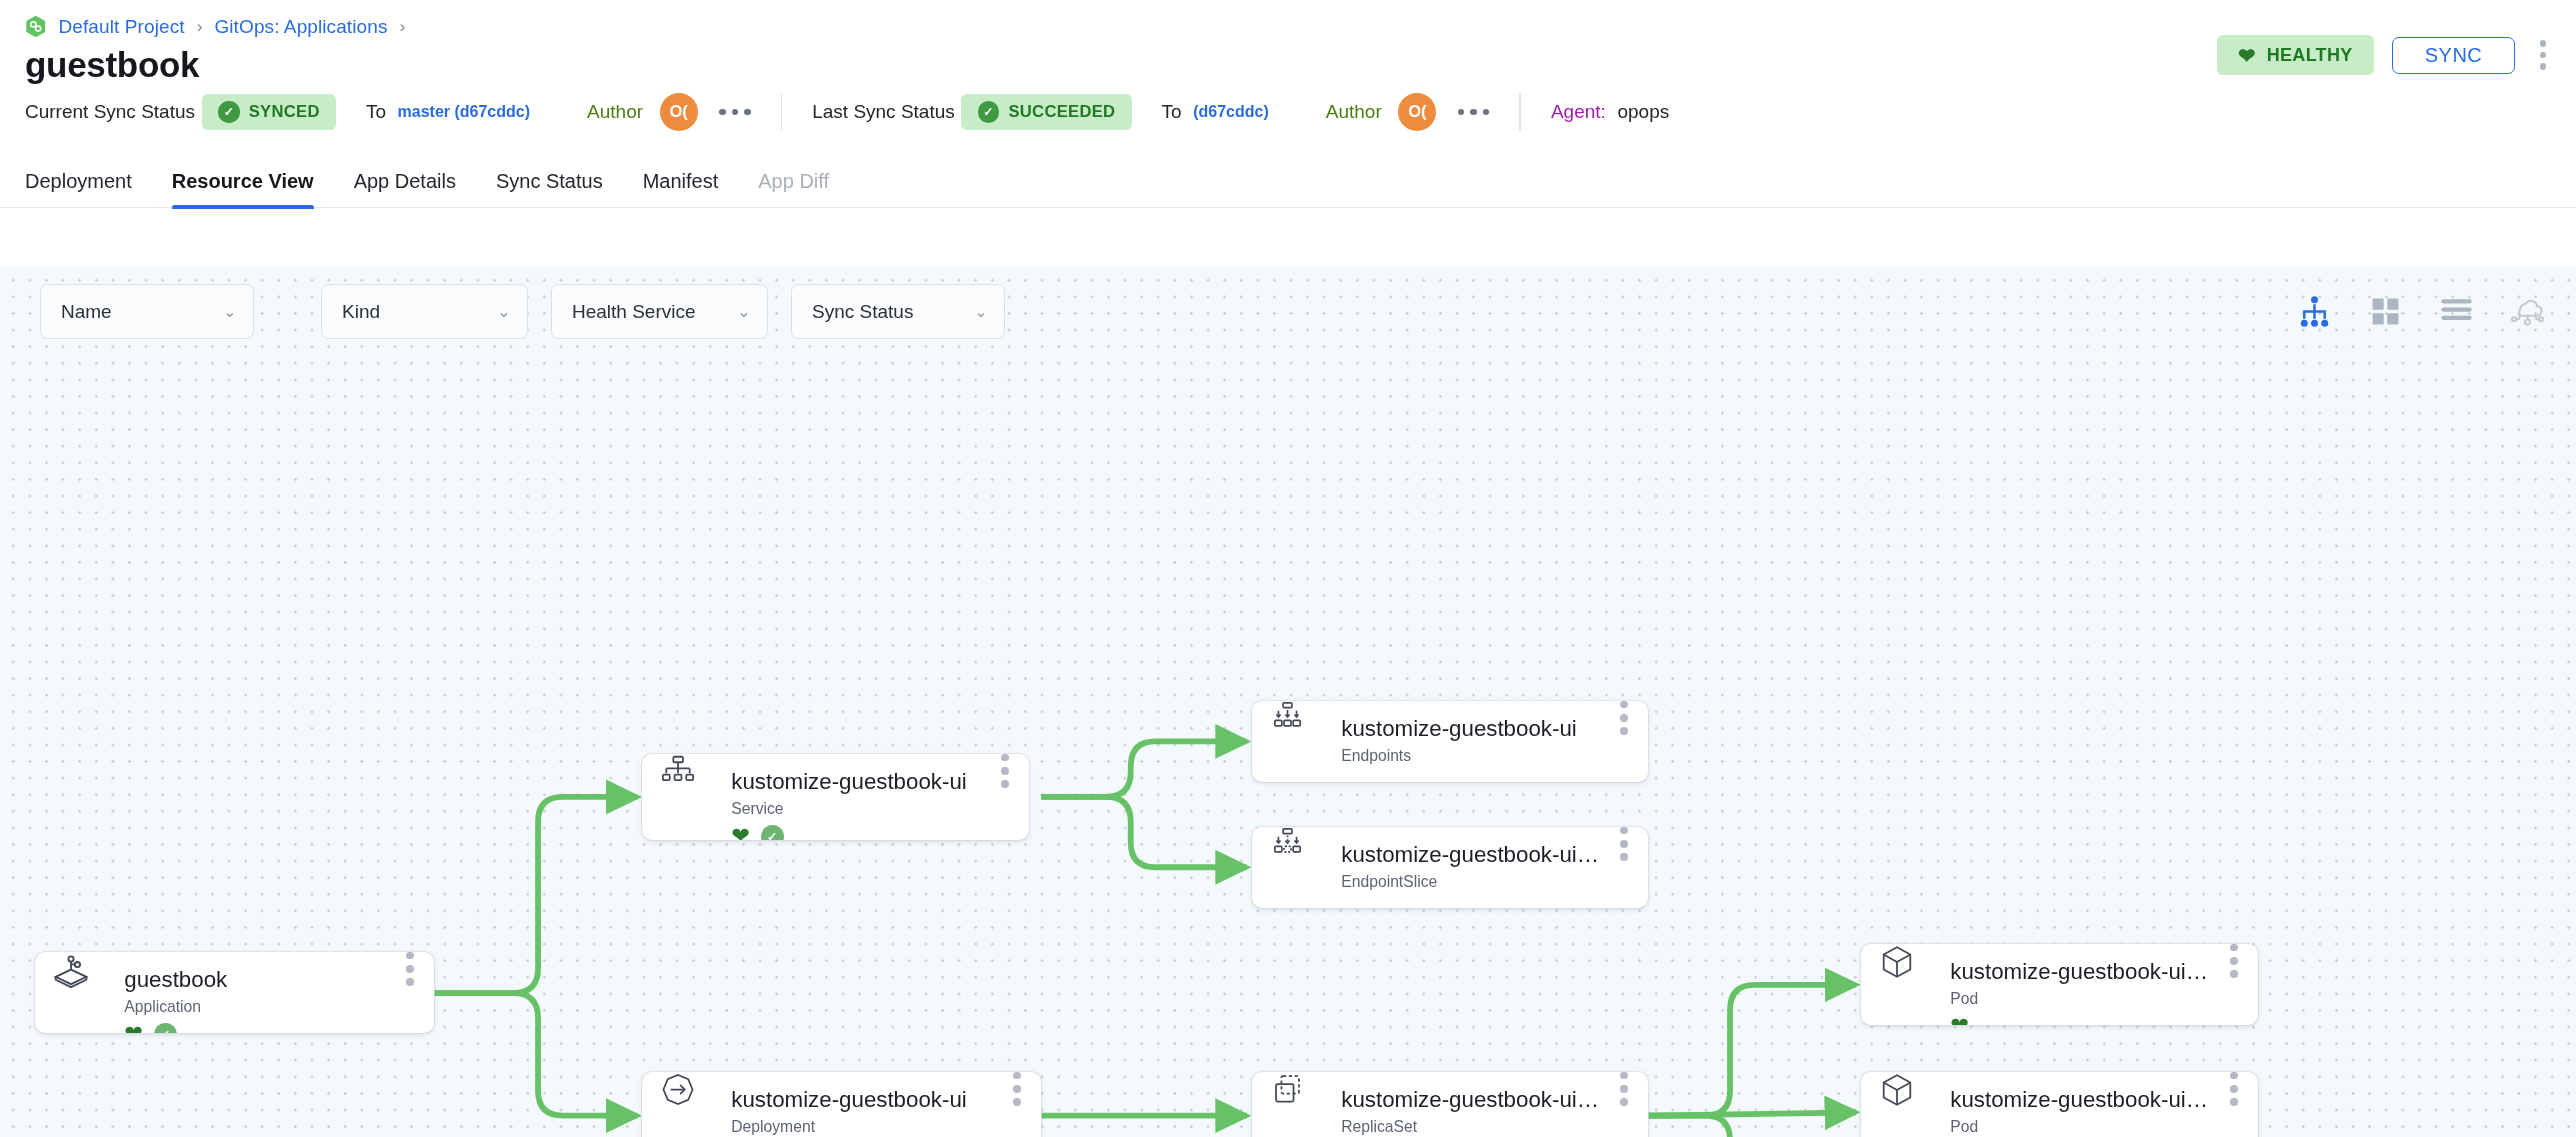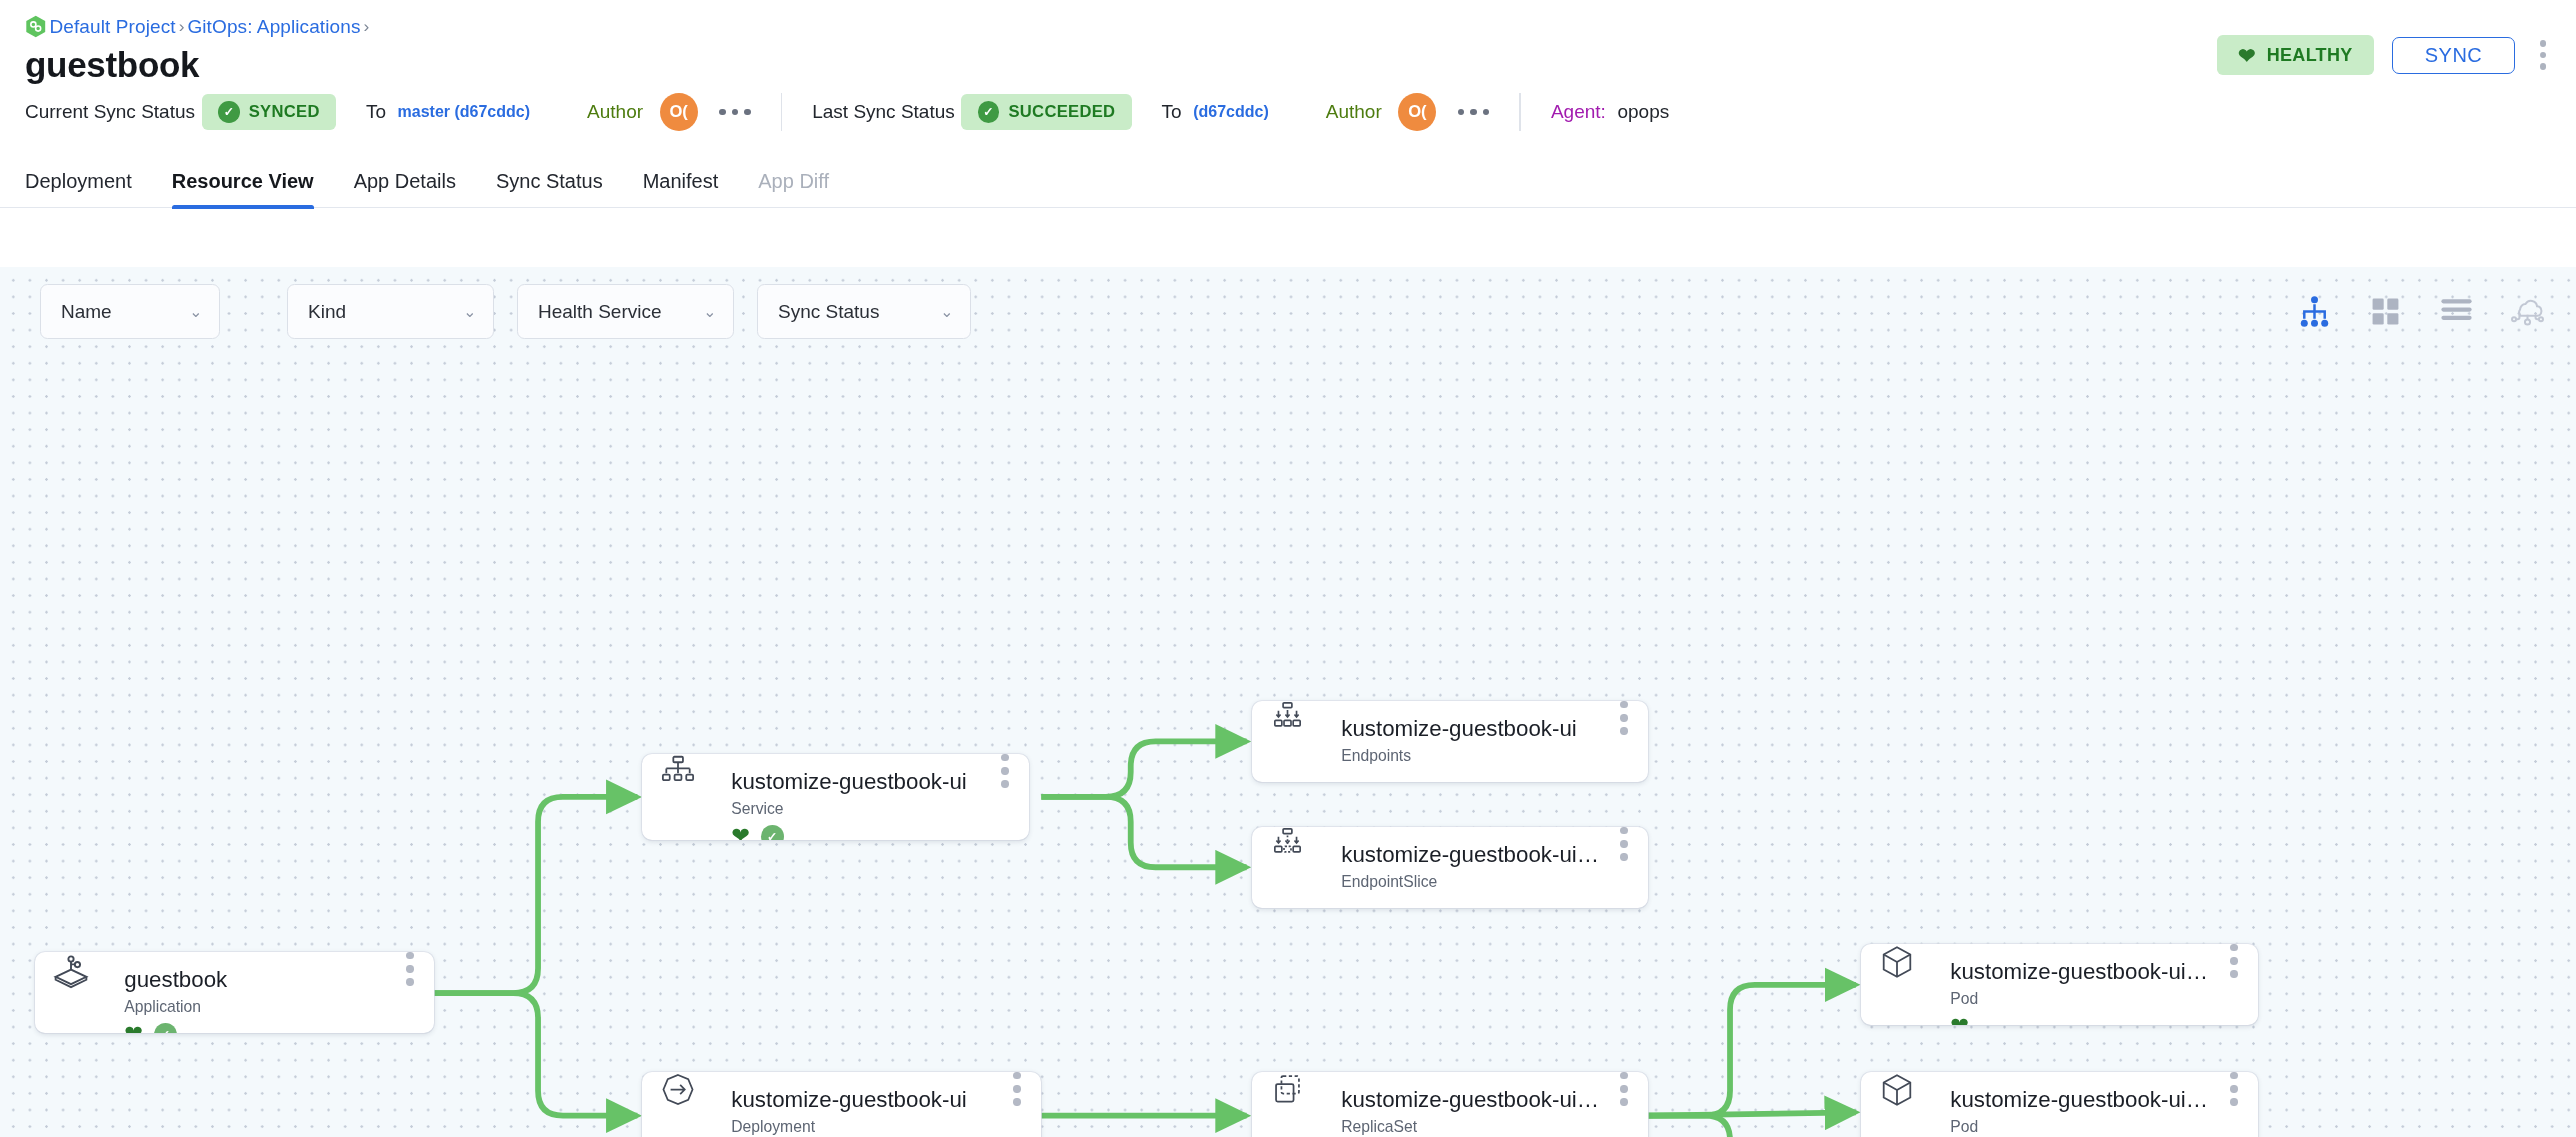--- a/index.html
+++ b/index.html
@@ -8,21 +8,21 @@
     font-family: "Liberation Sans", sans-serif;
     background: #ffffff;
     overflow: hidden;
   }
   body { position: relative; }
 
   
   .header { position: relative; background: #fff; padding: 0; }
 
   .breadcrumb-row {
-    display: flex; align-items: center; gap: 3px;
+    display: flex; align-items: center; gap: 12px;
     padding: 20px 0 0 25px; height: 33px;
   }
   .proj-icon {
     width: 21.5px; height: 23px; display: inline-block; position: relative;
   }
   .proj-icon svg { display: block; }
   .crumb-link {
     color: #2a6ce0; font-size: 19px; font-weight: 500; letter-spacing: 0.1px;
     cursor: pointer; white-space: nowrap;
   }
@@ -124,21 +124,21 @@
   .filter-bar {
     position: absolute; left: 0; top: 0; width: 2576px; height: 89px;
     display: flex; align-items: center; padding-left: 40px; gap: 23px;
   }
   .select {
     height: 55px; min-width: 0; border: 1.7px solid #dbe0e8; background: #fbfcfe;
     border-radius: 7.4px; display: flex; align-items: center;
     padding: 0 16.6px 0 20px; font-size: 19px; color: #2b2f37; cursor: pointer;
     justify-content: space-between;
   }
-  .sel-name { width: 180px; }
+  .sel-name { width: 214px; }
   .sel-kind { width: 207px; margin-left: 44px; }
   .sel-health { width: 217px; }
   .sel-sync { width: 214px; }
   .chev { color: #8a93a4; font-size: 15.7px; margin-left: 15px; }
 
   .view-icons {
     position: absolute; right: 31px; top: 0; height: 89px;
     display: flex; align-items: center; gap: 35px;
   }
   .vicon { width: 36px; height: 36px; display: flex; align-items: center; justify-content: center; cursor: pointer; }

